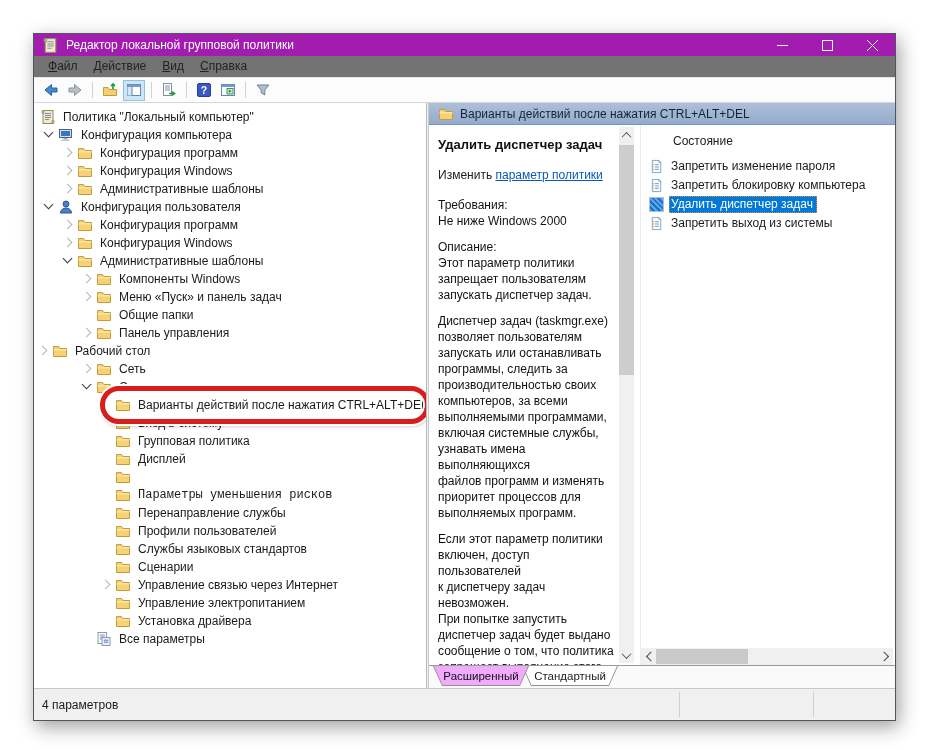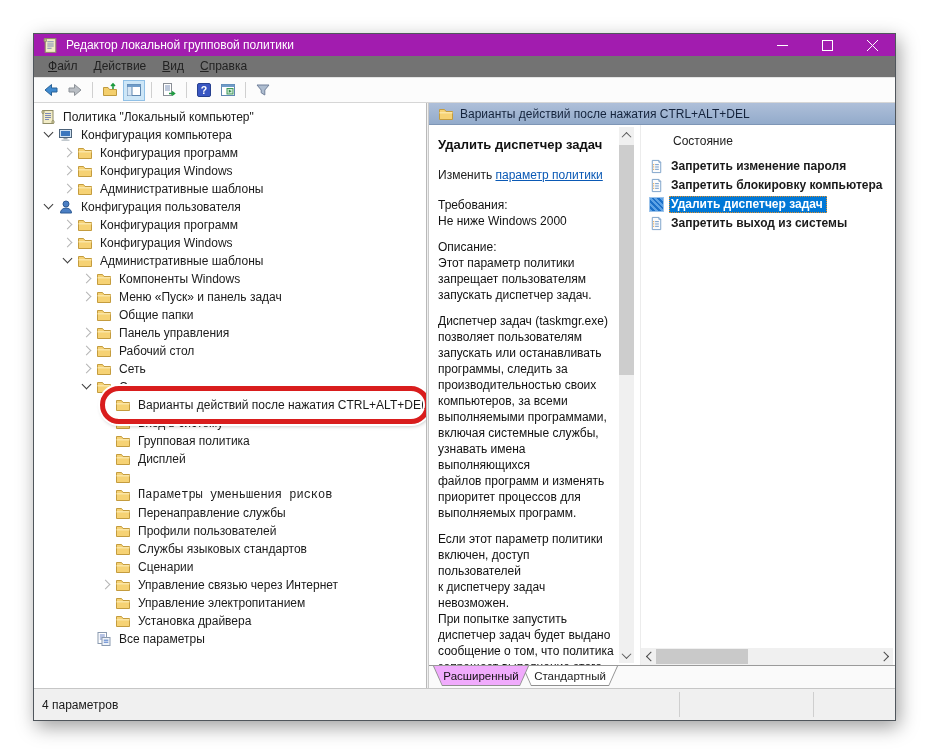--- a/index.html
+++ b/index.html
@@ -83,21 +83,21 @@
   .vsb .arr::before { content:""; width:6px; height:6px; border-top:1.6px solid #5a5a5a;
               border-right:1.6px solid #5a5a5a; display:block; }
   .vsb .arr.up::before { transform:rotate(-45deg) translate(-1px,1px); }
   .vsb .arr.down::before { transform:rotate(135deg) translate(-1px,1px); }
   .vsb .thumb { position:absolute; left:0; top:18px; width:15px; height:230px; background:#cdcdcd; }
 
   
   .list-col { flex:1; position:relative; padding-top:6px; min-width:0; overflow:hidden; }
   .list-header { height:20px; padding-left:32px; font-size:12px; color:#202020;
                  display:flex; align-items:center; }
-  .list-rows { padding-top:6px;font-weight:bold; }
+  .list-rows { padding-top:6px; }
   .list-row { height:19px; display:flex; align-items:center; font-size:12px; color:#1a1a1a;
               padding-left:8px; white-space:nowrap; }
   .list-row .lic { width:15px; height:15px; flex:none; margin-right:5px; }
   .list-row .lic svg { width:15px; height:15px; display:block; }
   .sel-ic { width:14px; height:14px; border:1px solid #9cc3ea; margin:0;
             background:repeating-linear-gradient(45deg,#5ea3e6 0 2px,#1c70c8 2px 4px); }
   .list-row .plabel { padding:1px 4px 2px 2px; }
   .list-row.selected .plabel { background:#0078d7; color:#ffffff;
             outline:1px dotted #df8f2d; outline-offset:-1px; }
   
@@ -379,21 +379,21 @@
 
     <span class="ti ti-folder">
               <svg viewBox="0 0 16 16">
                 <path d="M1.5 3.5h5l1.5 2h6.5v8h-13z" fill="#f6d274" stroke="#c49c3e"></path>
                 <path d="M1.5 6.8h13" stroke="#fdeab2" stroke-width="1.2"></path>
               </svg>
             </span>
 
     <span class="tree-label">Панель управления</span>
   </div>
-          <div class="tree-row" style="padding-left: 44px;">
+          <div class="tree-row" style="">
     <span class="expander closed"></span>
 
     <span class="ti ti-folder">
               <svg viewBox="0 0 16 16">
                 <path d="M1.5 3.5h5l1.5 2h6.5v8h-13z" fill="#f6d274" stroke="#c49c3e"></path>
                 <path d="M1.5 6.8h13" stroke="#fdeab2" stroke-width="1.2"></path>
               </svg>
             </span>
 
     <span class="tree-label">Рабочий стол</span>

